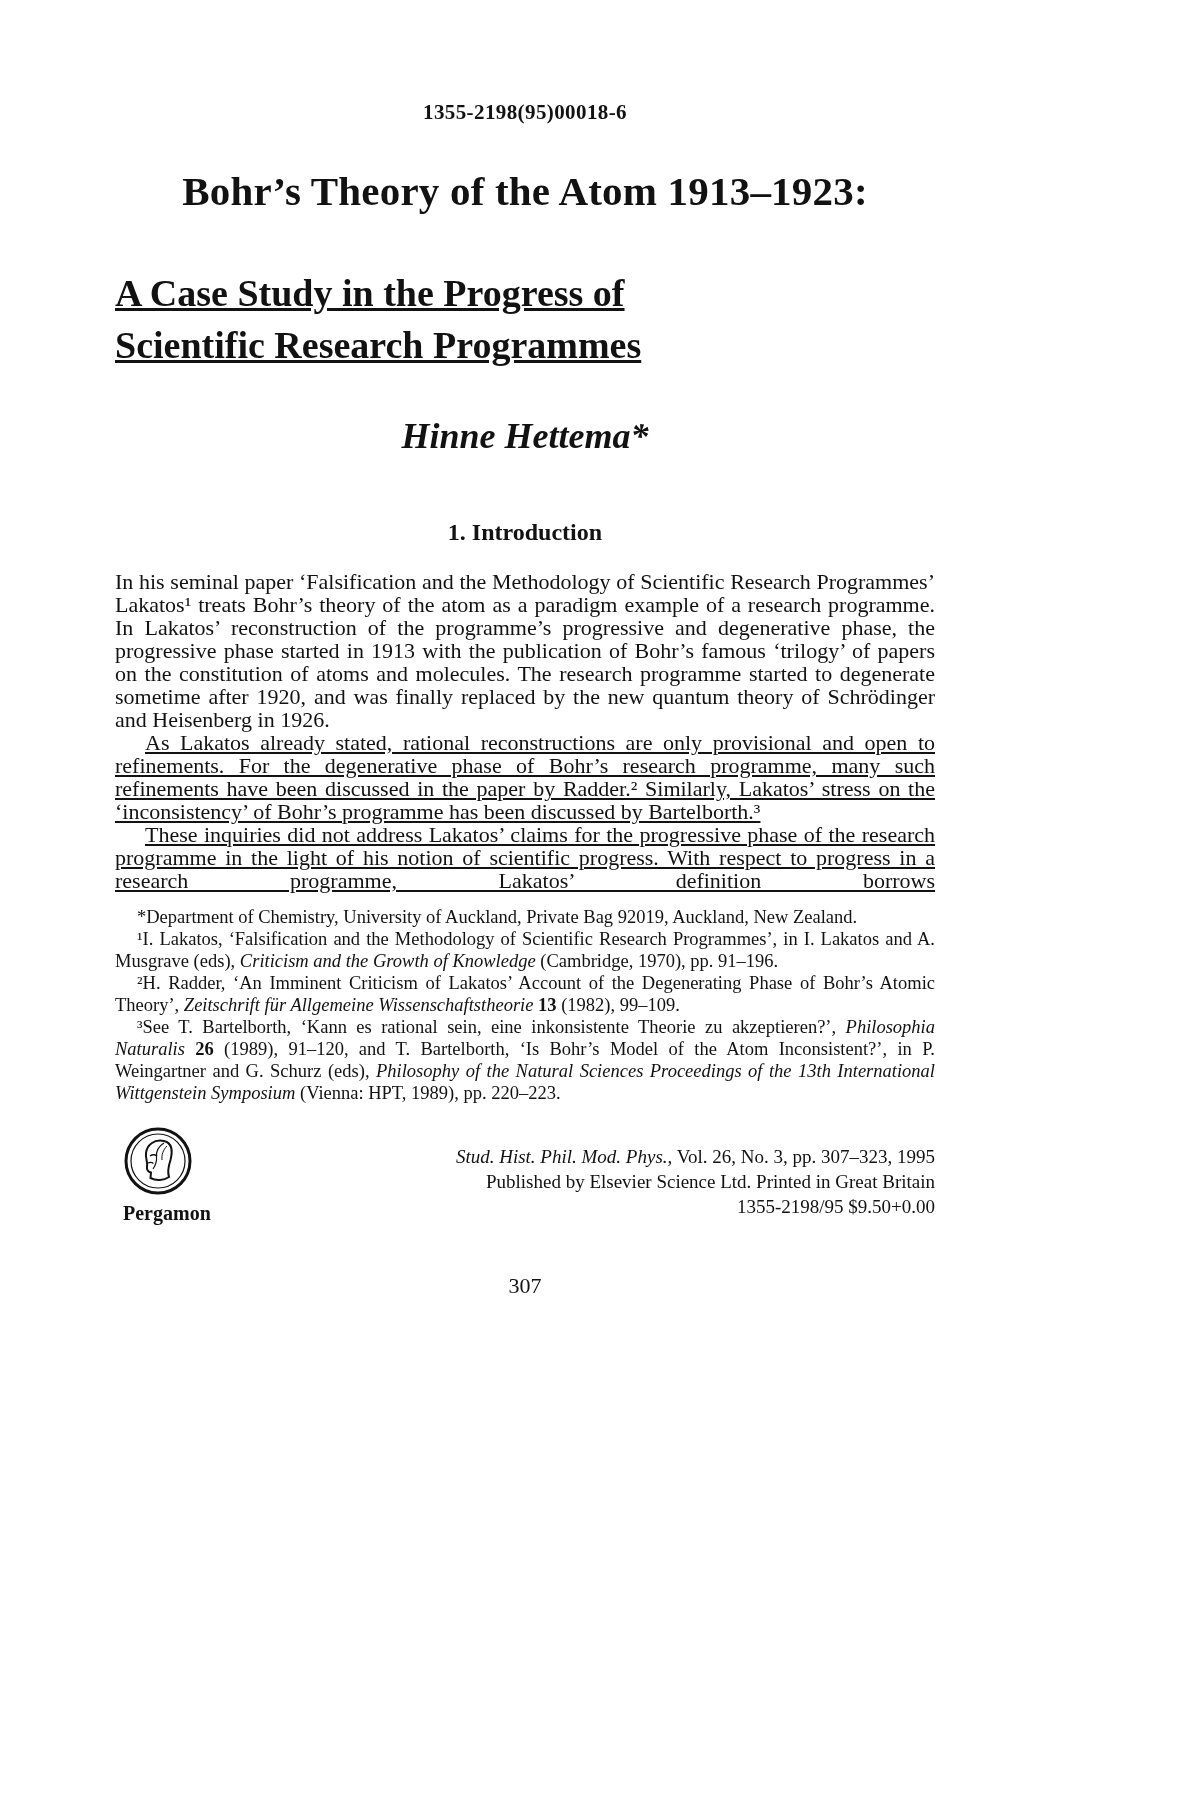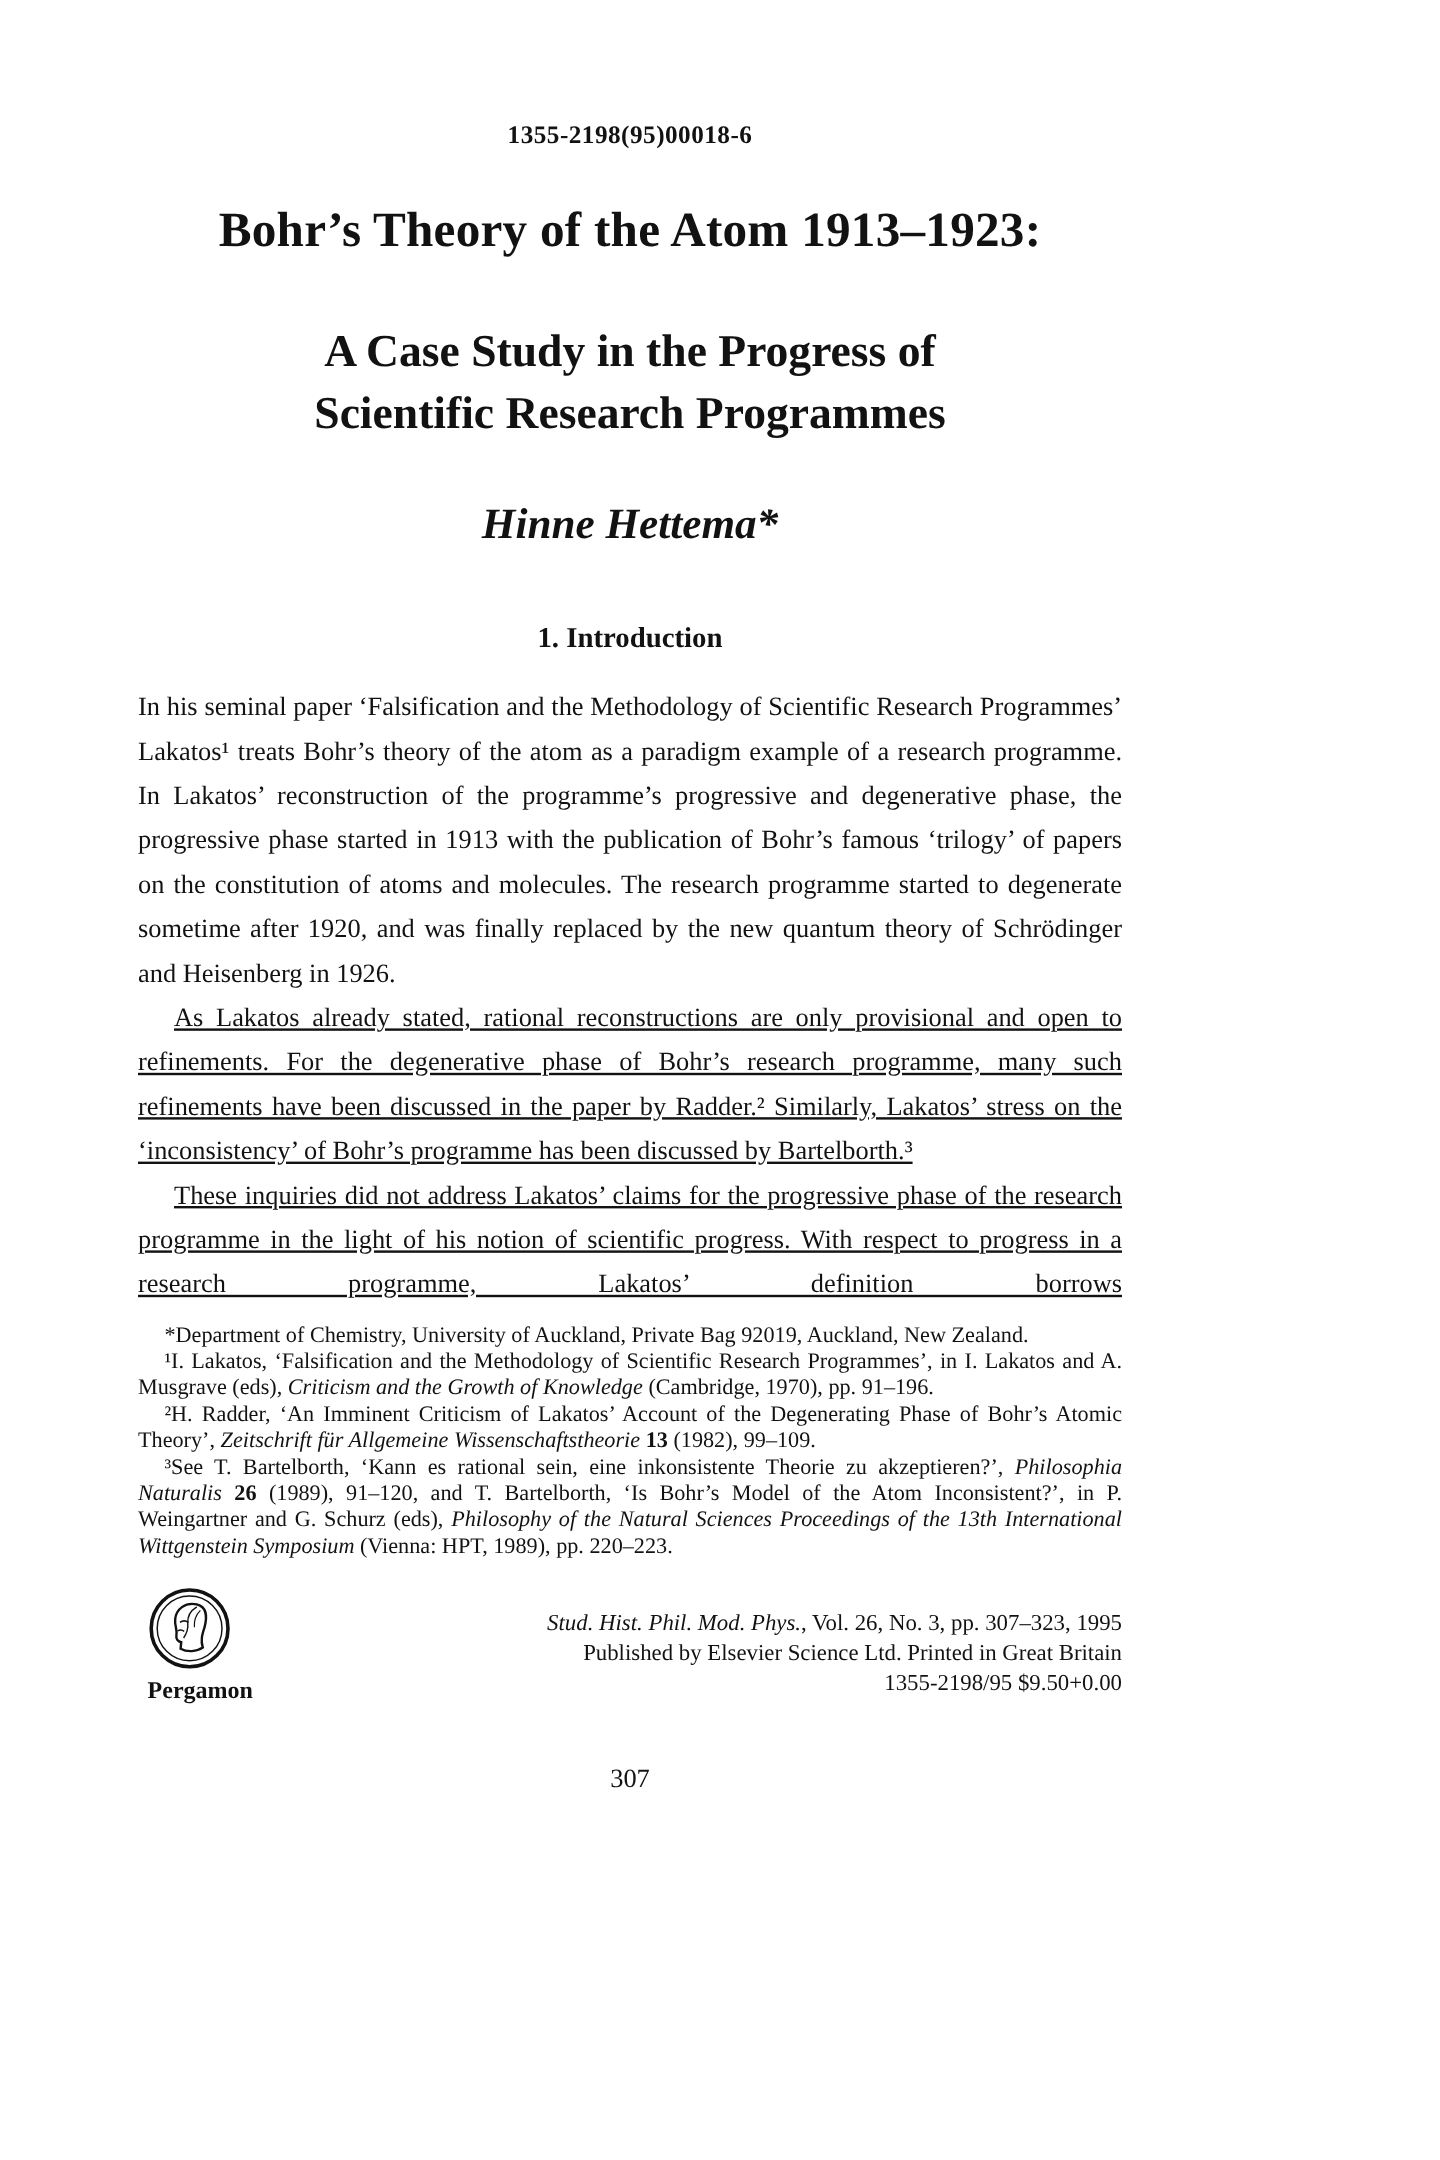--- a/index.html
+++ b/index.html
@@ -36,42 +36,42 @@
   }
   .paper-title {
     margin-top: 42px;
     text-align: center;
     font-size: 41px;
     font-weight: bold;
     letter-spacing: 0.2px;
   }
   .paper-subtitle {
     margin-top: 52px;
-    text-align: center;
     font-size: 38px;
     font-weight: bold;
     line-height: 52px;
+    text-decoration: underline;
   }
   .author-name {
     margin-top: 44px;
     text-align: center;
     font-size: 36px;
     font-weight: bold;
     font-style: italic;
   }
   .section-heading {
     margin-top: 62px;
     text-align: center;
     font-size: 24px;
     font-weight: bold;
   }
   .body-text {
     margin-top: 24px;
     font-size: 22px;
-    line-height: 37px;
+    line-height: 23px;
     text-align: justify;
   }
   .body-text p {
     margin: 0;
   }
   .body-text p.indent {
     text-indent: 30px;
     text-decoration: underline;
   }
   .body-text p.force-justify {

